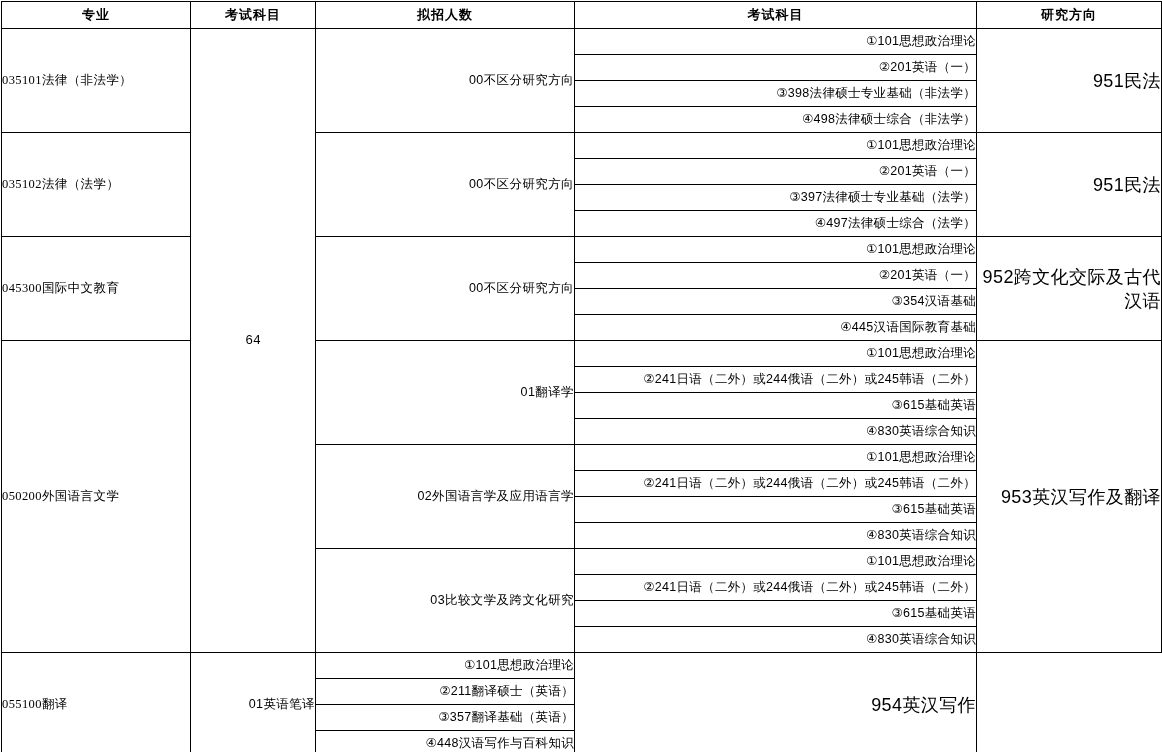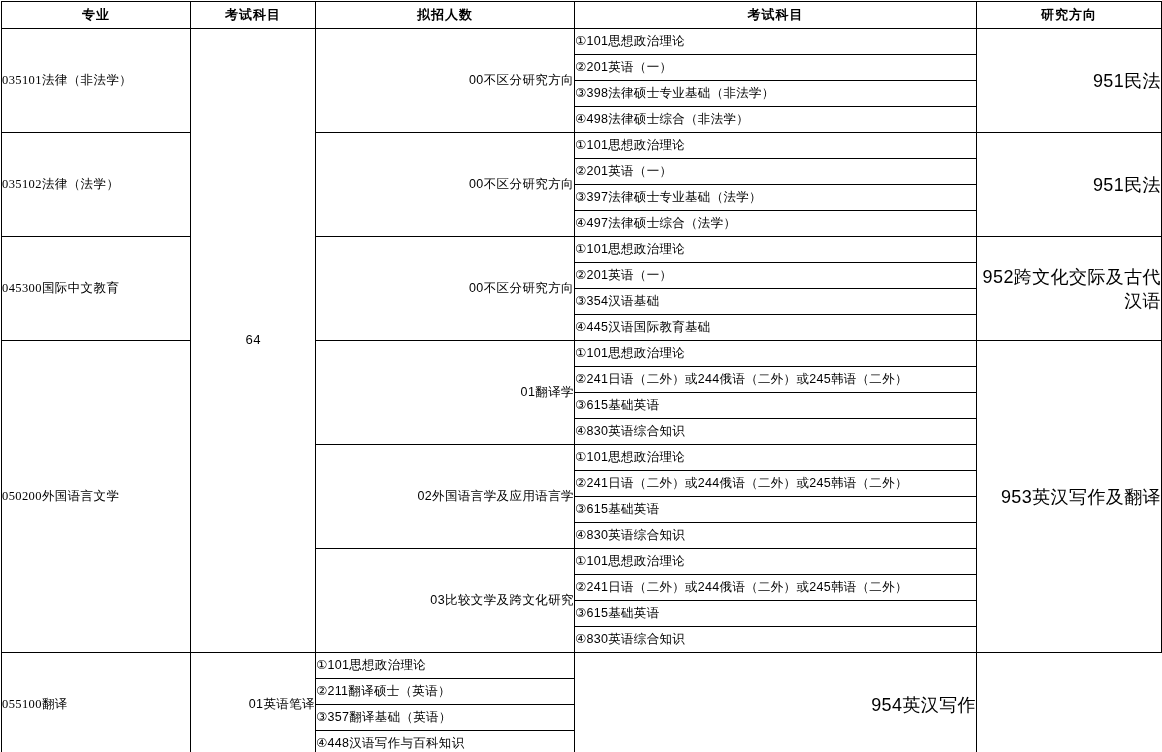--- a/index.html
+++ b/index.html
@@ -52,21 +52,21 @@
     font-family: Liberation Mono, monospace;
   }
   td.direction {
     padding-left: 10px;
     text-align: right;
     font-size: 12.5px;
     letter-spacing: 0.4px;
   }
   td.subject {
     padding-left: 8px;
-    text-align: left;
+    text-align: right;
     height: 25px;
     font-size: 12.5px;
     letter-spacing: 0.3px;
   }
   td.retest {
     padding-left: 10px;
     text-align: right;
     font-size: 18px;
     letter-spacing: 0.4px;
   }

